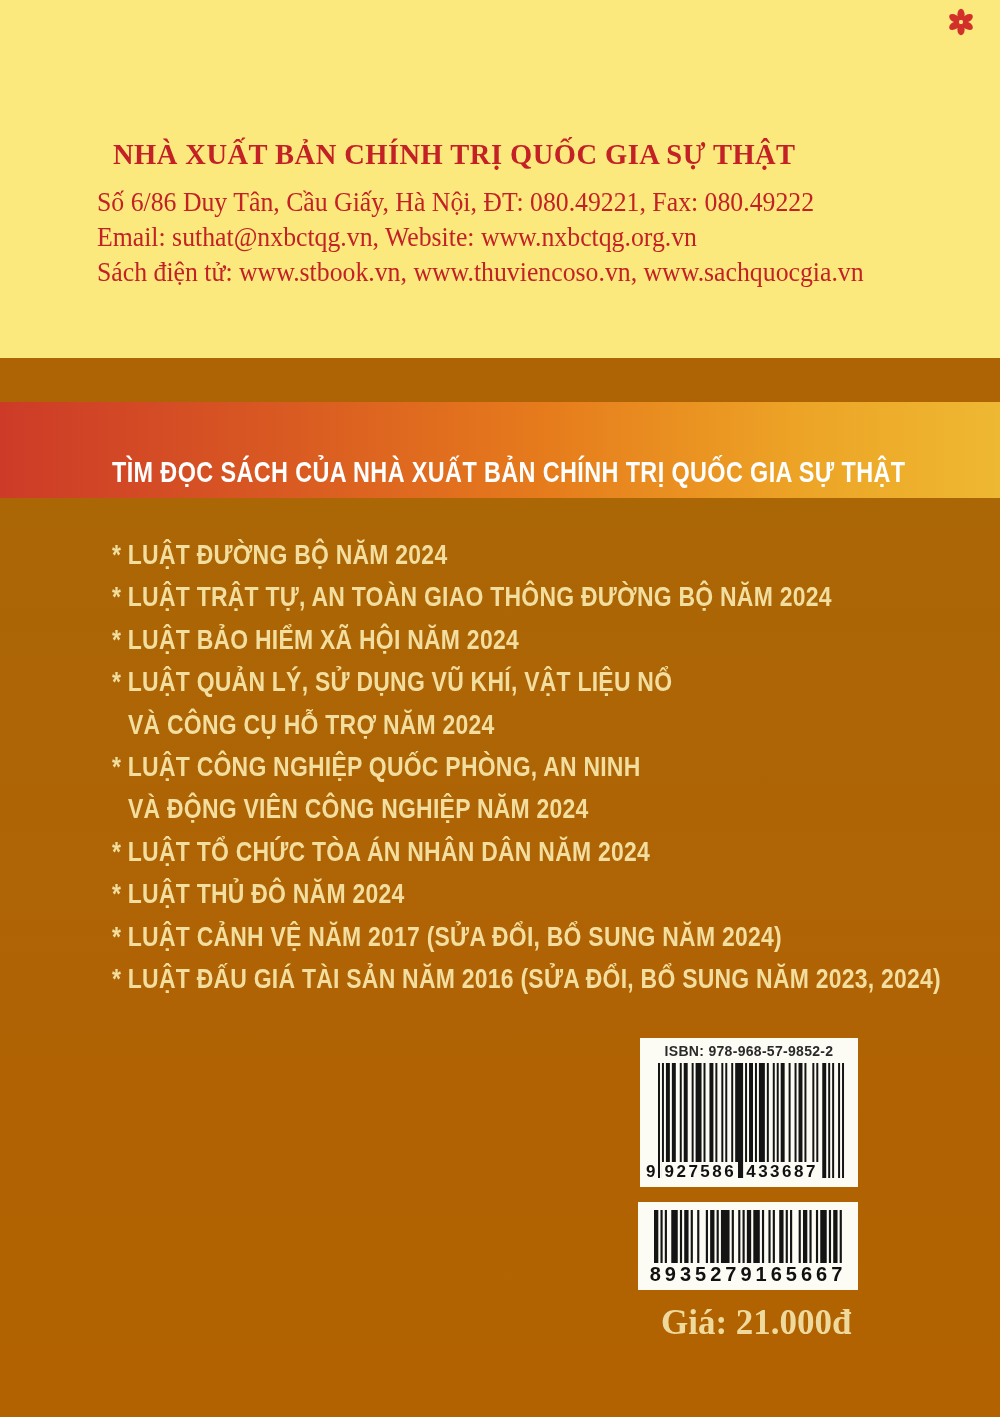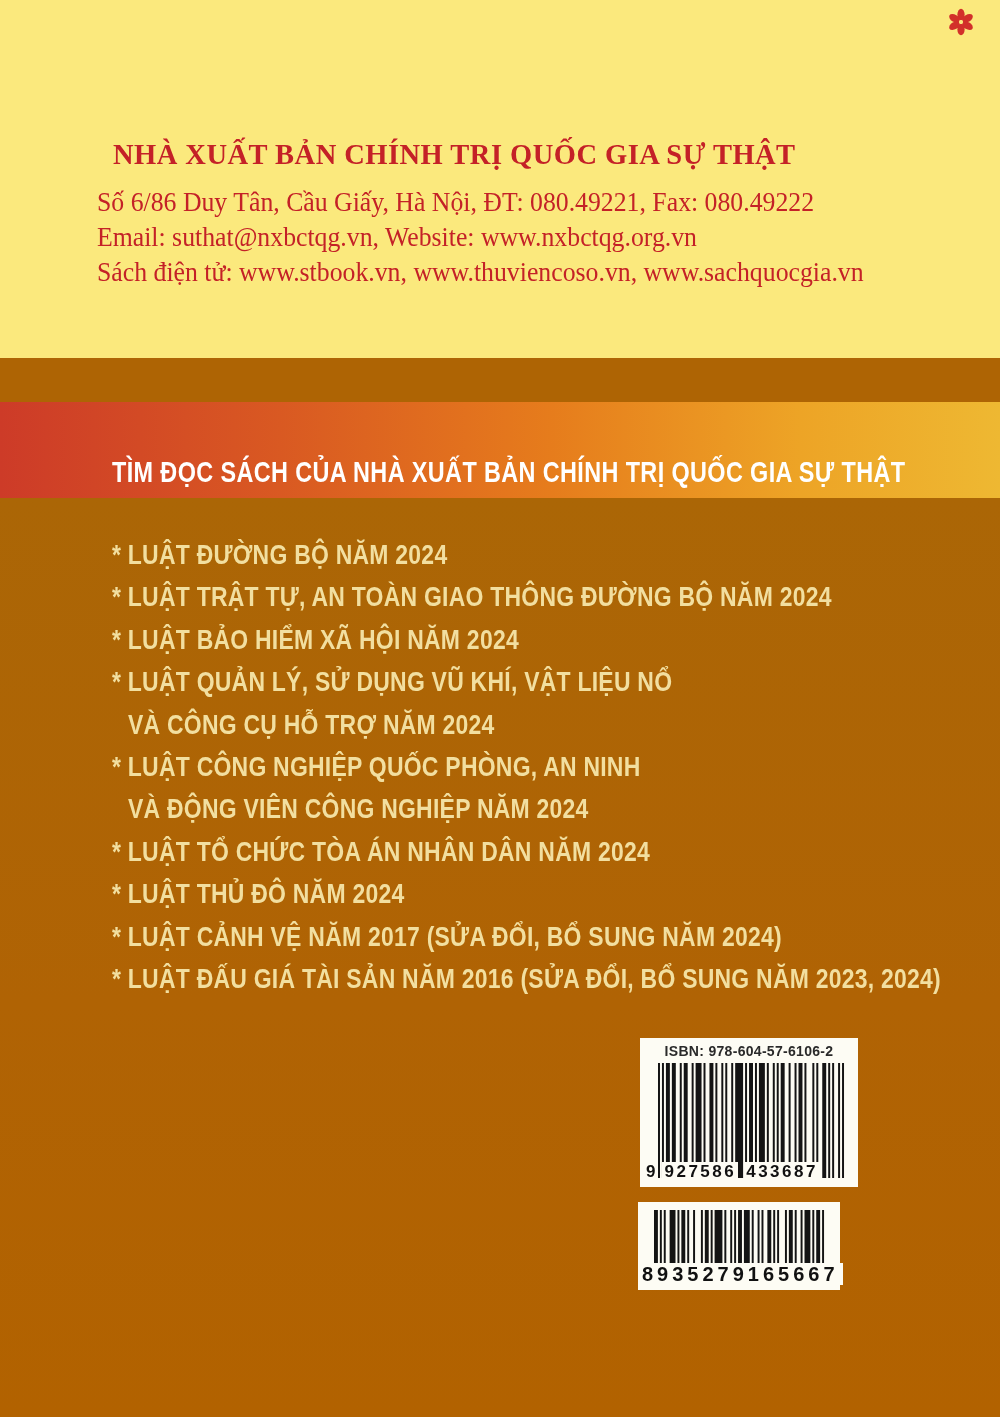--- a/index.html
+++ b/index.html
@@ -71,21 +71,21 @@
   .isbn-bars{position:absolute;left:18px;right:12px;top:25px;bottom:9px;}
   .isbn-bars svg,.product-bars svg{width:100%;height:100%;display:block;}
   .isbn-digits{
     position:absolute;left:5px;right:6px;bottom:5px;
     display:flex;align-items:flex-end;gap:6px;
     font-size:17px;font-weight:600;color:#111;
   }
   .isbn-digits .dg{background:#fdfcf4;padding:0 2px;letter-spacing:2.5px;}
   .isbn-digits .dg.first{background:transparent;letter-spacing:0;padding:0 1px;}
 
-  .product-box{left:638px;top:1202px;width:202px;height:88px;}
+  .product-box{left:638px;top:1202px;width:220px;height:88px;}
   .product-bars{position:absolute;left:16px;right:14px;top:8px;bottom:9px;}
   .product-digits{
     position:absolute;left:0;right:0;bottom:4px;text-align:center;
     font-size:20px;font-weight:600;color:#111;
   }
   .product-digits span{background:#fdfcf4;padding:0 4px;letter-spacing:4px;}
 
   
   .price-label{
     position:absolute;left:661px;top:1303px;
@@ -135,21 +135,21 @@
       <div class="book-line cont">VÀ CÔNG CỤ HỖ TRỢ NĂM 2024</div>
       <div class="book-line">* LUẬT CÔNG NGHIỆP QUỐC PHÒNG, AN NINH</div>
       <div class="book-line cont">VÀ ĐỘNG VIÊN CÔNG NGHIỆP NĂM 2024</div>
       <div class="book-line">* LUẬT TỔ CHỨC TÒA ÁN NHÂN DÂN NĂM 2024</div>
       <div class="book-line">* LUẬT THỦ ĐÔ NĂM 2024</div>
       <div class="book-line">* LUẬT CẢNH VỆ NĂM 2017 (SỬA ĐỔI, BỔ SUNG NĂM 2024)</div>
       <div class="book-line">*  LUẬT ĐẤU GIÁ TÀI SẢN NĂM 2016 (SỬA ĐỔI, BỔ SUNG NĂM 2023, 2024)</div>
     </div>
 
   <div class="barcode-box isbn-box">
-    <div class="isbn-label">ISBN: 978-604-57-6106-2</div>
+    <div class="isbn-label">ISBN: 978-968-57-9852-2</div>
     <div class="isbn-bars">
         <svg viewBox="0 0 95 10" preserveAspectRatio="none">
           <rect x="0" y="0" width="1" height="10" fill="#141414"></rect>
           <rect x="2" y="0" width="1" height="10" fill="#141414"></rect>
           <rect x="4" y="0" width="2" height="10" fill="#141414"></rect>
           <rect x="7" y="0" width="2" height="10" fill="#141414"></rect>
           <rect x="11" y="0" width="1" height="10" fill="#141414"></rect>
           <rect x="13" y="0" width="2" height="10" fill="#141414"></rect>
           <rect x="17" y="0" width="1" height="10" fill="#141414"></rect>
           <rect x="19" y="0" width="3" height="10" fill="#141414"></rect>
@@ -222,14 +222,15 @@
           <rect x="81" y="0" width="1" height="10" fill="#141414"></rect>
           <rect x="83" y="0" width="2" height="10" fill="#141414"></rect>
           <rect x="86" y="0" width="1" height="10" fill="#141414"></rect>
         </svg>
       </div>
     <div class="product-digits">
       <span>8935279165667</span>
     </div>
   </div>
 
+  <div class="price-label">Giá: 21.000đ</div>
 
 </div>
 
 </body></html>

